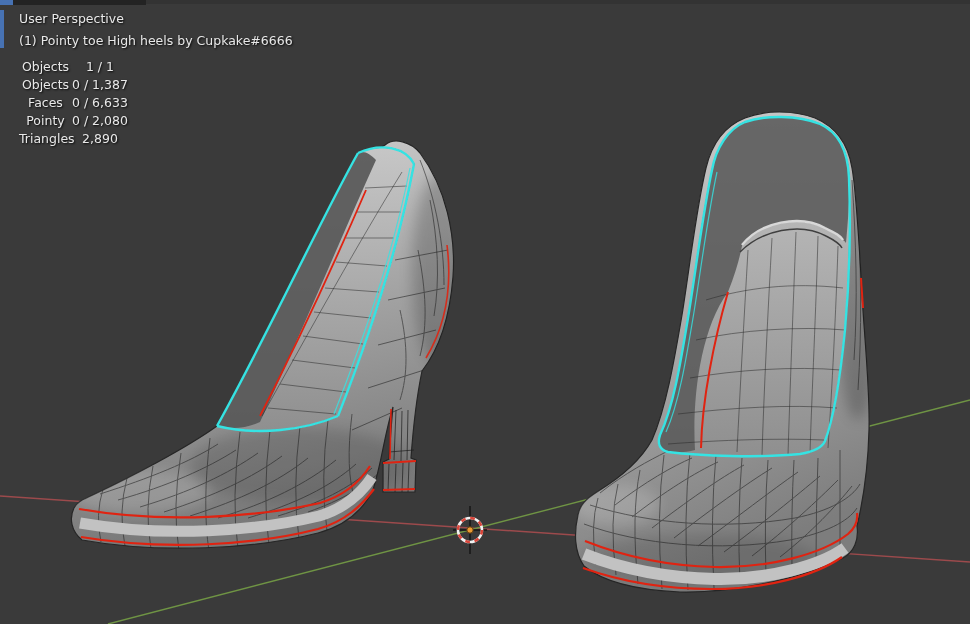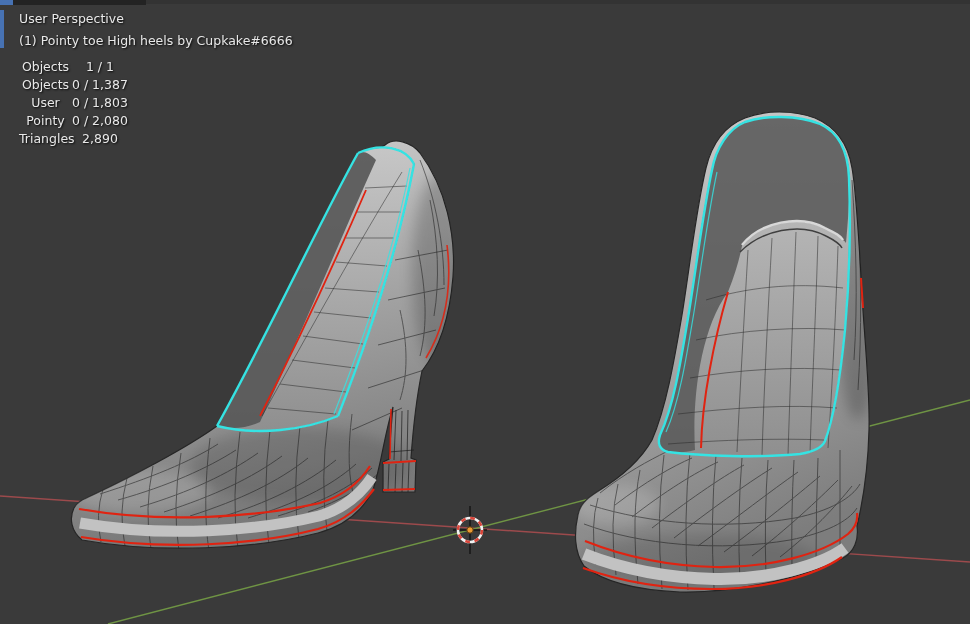--- a/index.html
+++ b/index.html
@@ -146,22 +146,22 @@
   </svg>
 
   <div class="hud">
     <div class="view-label">User Perspective</div>
     <div class="object-label">(1) Pointy toe High heels by Cupkake#6666</div>
     <div class="stats">
       <span class="stat-label">Objects</span>
       <span class="stat-value">1 / 1</span>
       <span class="stat-label">Objects</span>
       <span class="stat-value">0 / 1,387</span>
-      <span class="stat-label">User</span>
-      <span class="stat-value">0 / 1,803</span>
+      <span class="stat-label">Faces</span>
+      <span class="stat-value">0 / 6,633</span>
       <span class="stat-label">Pointy</span>
       <span class="stat-value">0 / 2,080</span>
       <span class="stat-label">Triangles</span>
       <span class="stat-value">2,890</span>
     </div>
   </div>
 
   <div class="top-strip-full"></div>
   <div class="top-strip-dark"></div>
   <div class="top-strip-blue"></div>

